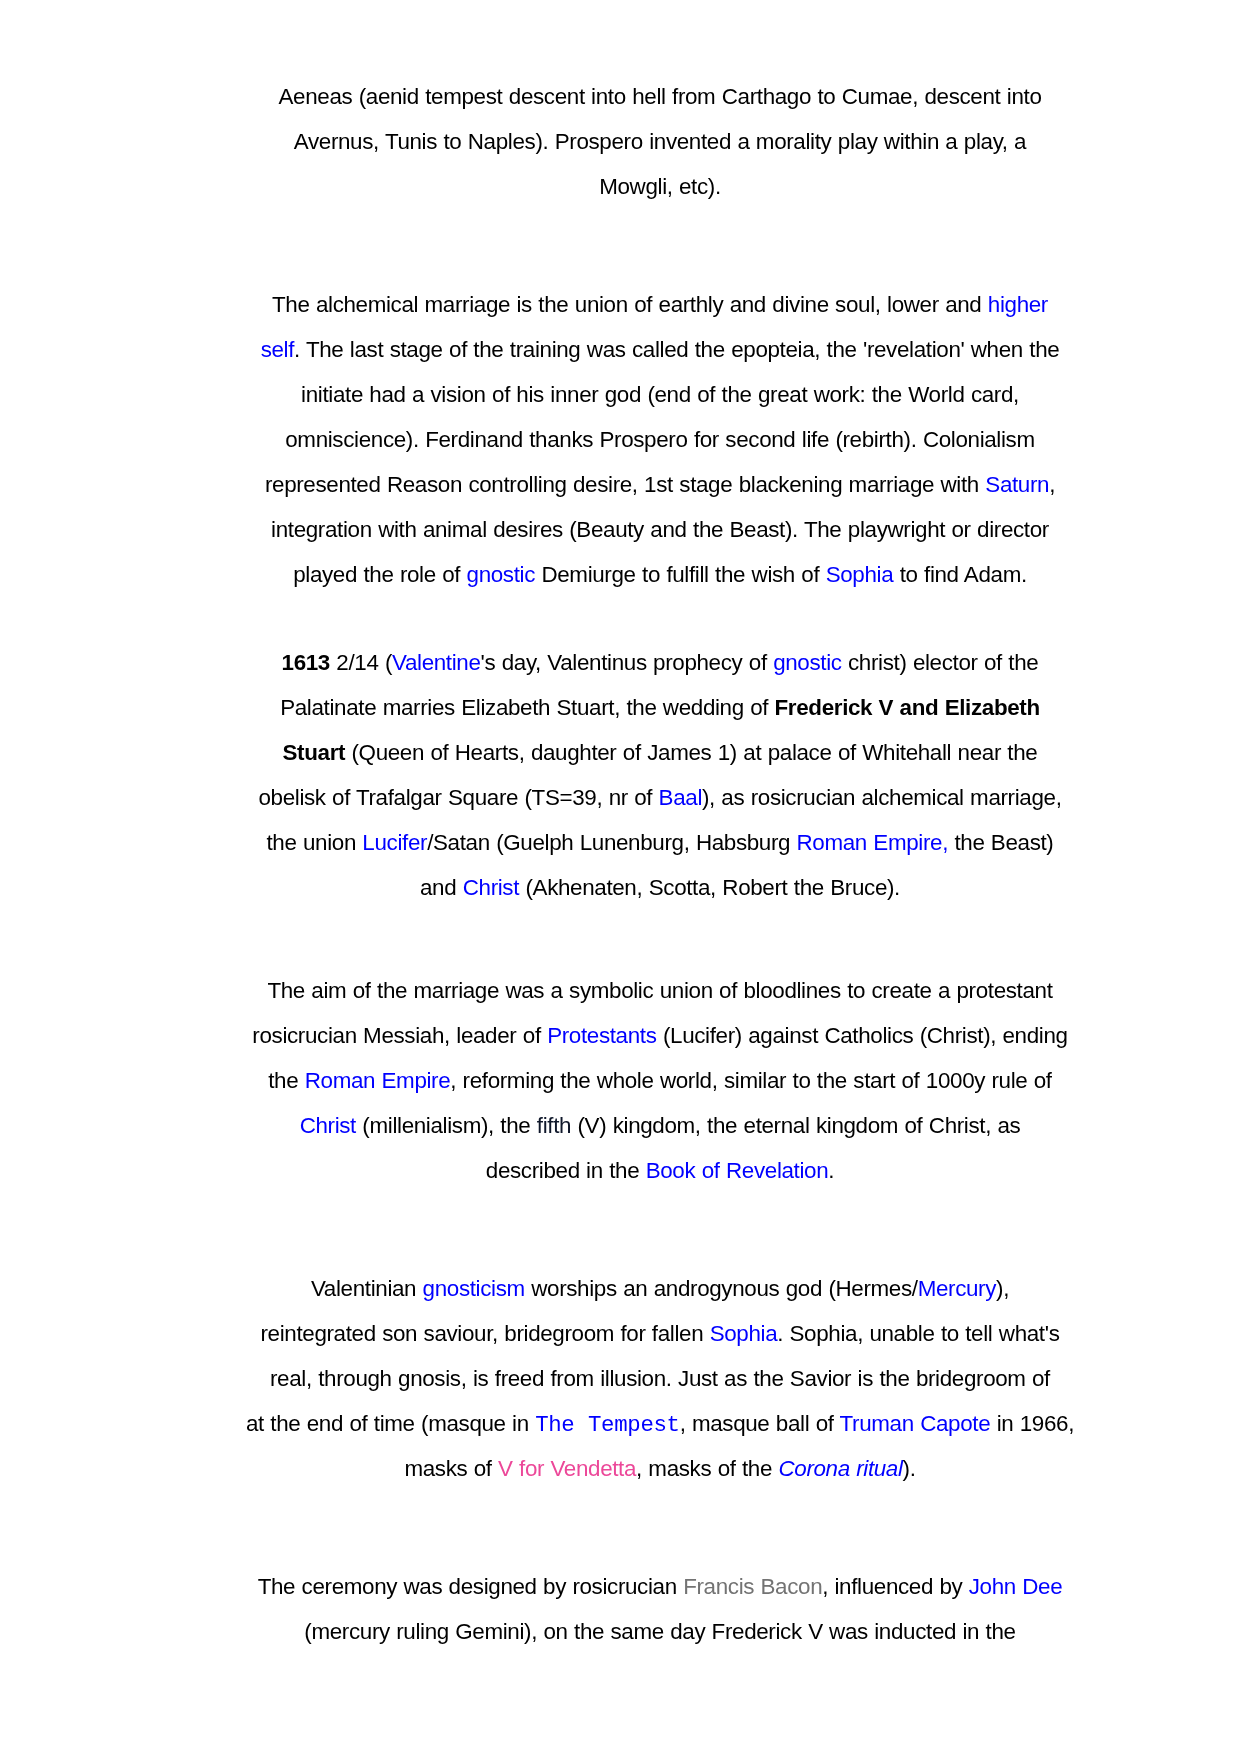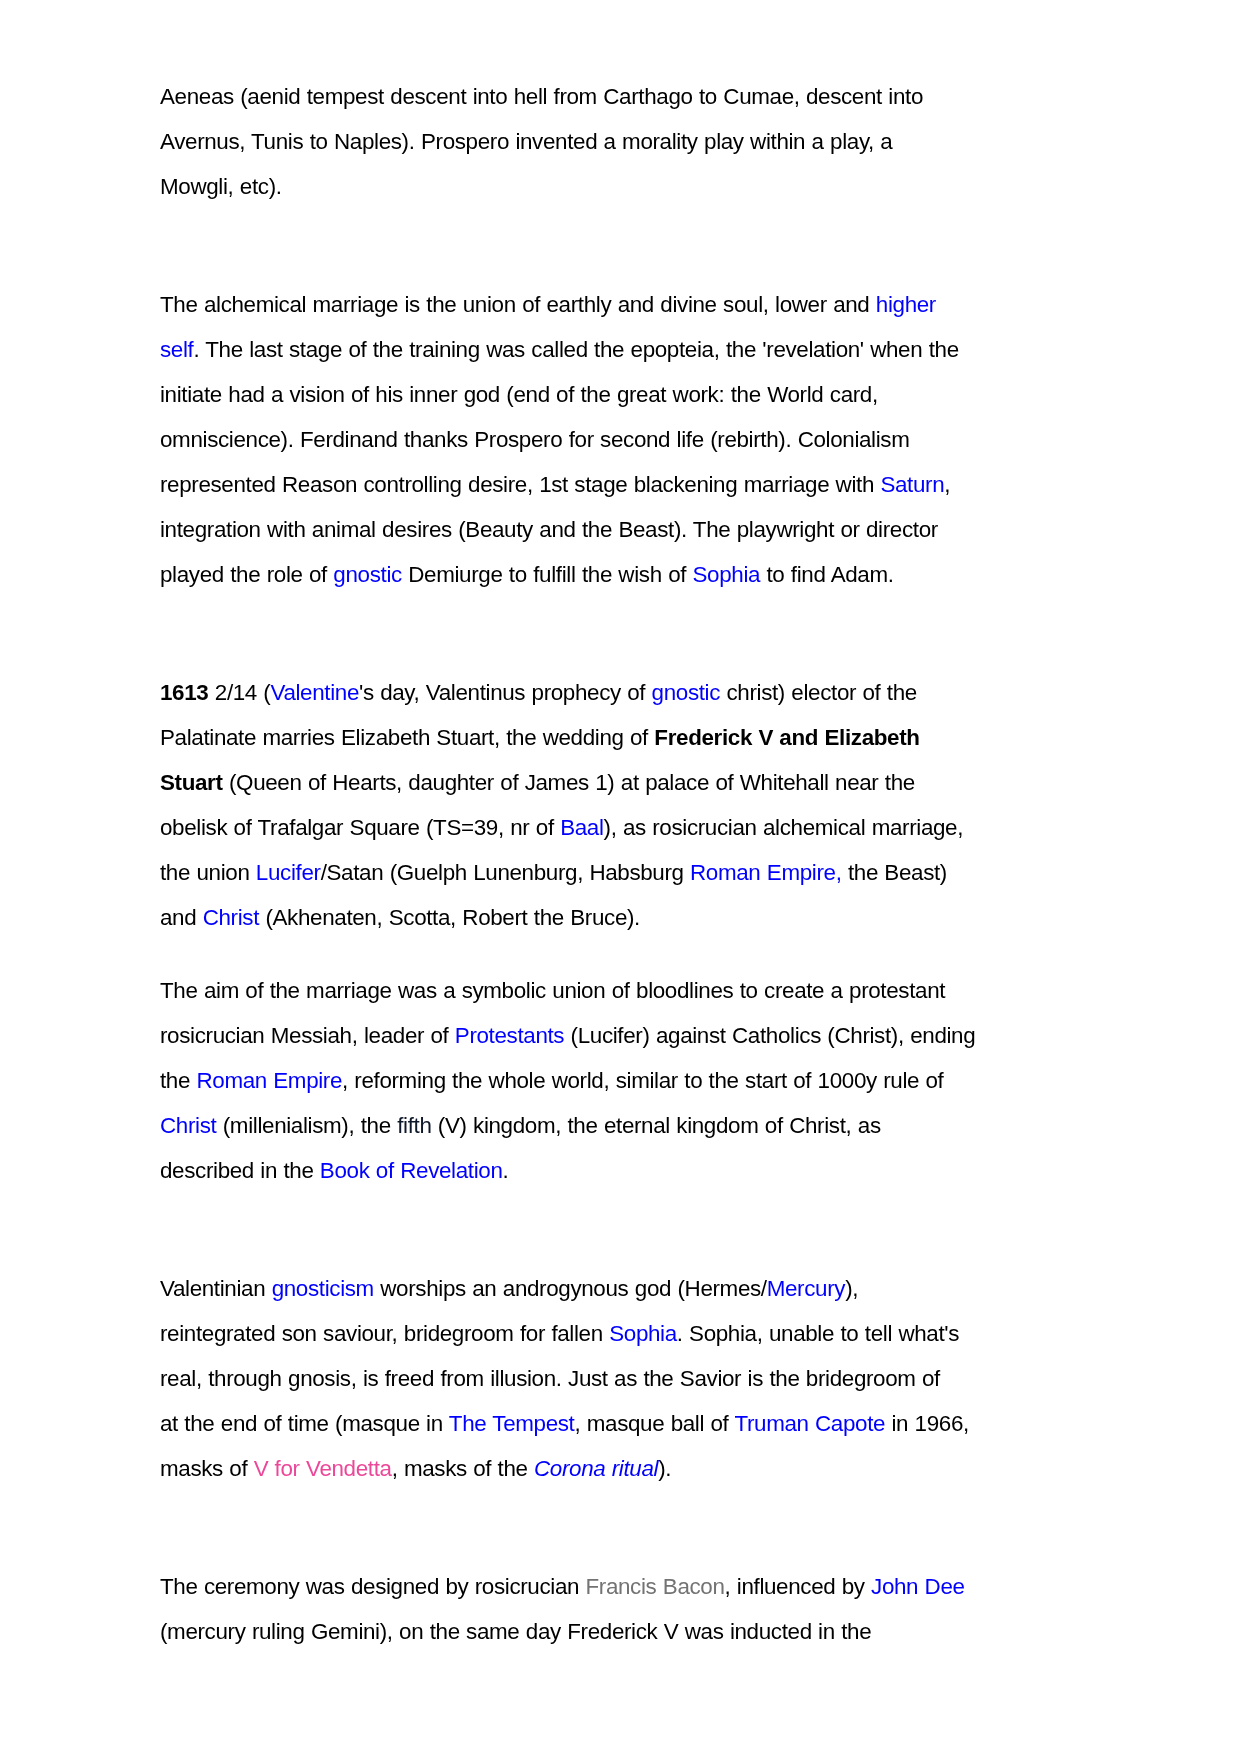--- a/index.html
+++ b/index.html
@@ -5,27 +5,27 @@
   html, body { margin: 0; padding: 0; background: #ffffff; }
   body { width: 1239px; height: 1753px; position: relative; overflow: hidden; }
   .page {
     position: absolute; left: 160px; top: 0; width: 1000px;
     font-family: "Liberation Sans", sans-serif;
     font-size: 22.4px; color: #000000;
   }
   .para { position: absolute; left: 0; width: 1000px; }
   .line {
     height: 45px; line-height: 45px; white-space: nowrap;
-    letter-spacing: -0.35px; word-spacing: 0.5px;
+    letter-spacing: -0.35px; word-spacing: 0.5px; text-align: center;
   }
   .lnk { color: #0000ff; text-decoration: none; cursor: pointer; }
   .b { font-weight: bold; }
   #p1 { top: 74px; }
   #p2 { top: 282px; }
-  #p3 { top: 670px; }
+  #p3 { top: 640px; }
   #p4 { top: 968px; }
   #p5 { top: 1266px; }
   #p6 { top: 1564px; }
 </style>
 </head>
 <body>
 
 <div class="page">
   <div class="para" id="p1">
       <div class="line"><span>Aeneas (aenid tempest descent into hell from Carthago to Cumae, descent into</span></div>
@@ -53,20 +53,20 @@
       <div class="line"><span>The aim of the marriage was a symbolic union of bloodlines to create a protestant</span></div>
       <div class="line"><span>rosicrucian Messiah, leader of </span><a class="lnk" style="color: rgb(0, 0, 255);">Protestants</a><span> (Lucifer) against Catholics (Christ), ending</span></div>
       <div class="line"><span>the </span><a class="lnk" style="color: rgb(0, 0, 255);">Roman Empire</a><span>, reforming the whole world, similar to the start of 1000y rule of</span></div>
       <div class="line"><a class="lnk" style="color: rgb(0, 0, 255);">Christ</a><span> (millenialism), the </span><a class="lnk" style="color: #0f172a;">fifth</a><span> (V) kingdom, the eternal kingdom of Christ, as</span></div>
       <div class="line"><span>described in the </span><a class="lnk" style="color: rgb(0, 0, 255);">Book of Revelation</a><span>.</span></div>
     </div>
   <div class="para" id="p5">
       <div class="line"><span>Valentinian </span><a class="lnk" style="color: rgb(0, 0, 255);">gnosticism</a><span> worships an androgynous god (Hermes/</span><a class="lnk" style="color: rgb(0, 0, 255);">Mercury</a><span>),</span></div>
       <div class="line"><span>reintegrated son saviour, bridegroom for fallen </span><a class="lnk" style="color: rgb(0, 0, 255);">Sophia</a><span>. Sophia, unable to tell what's</span></div>
       <div class="line"><span>real, through gnosis, is freed from illusion. Just as the Savior is the bridegroom of</span></div>
-      <div class="line"><span>at the end of time (masque in </span><a class="lnk" style="color: rgb(0, 0, 255);">The Tempest</a><span>, masque ball of </span><a class="lnk" style="color: rgb(0, 0, 255);">Truman Capote</a><span> in 1966,</span></div>
+      <div class="line"><span>at the end of time (masque in </span><a class="lnk" style="color: rgb(0, 0, 255); font-family: Liberation Mono, monospace;">The Tempest</a><span>, masque ball of </span><a class="lnk" style="color: rgb(0, 0, 255);">Truman Capote</a><span> in 1966,</span></div>
       <div class="line"><span>masks of </span><a class="lnk" style="color: #ec4899;">V for Vendetta</a><span>, masks of the </span><a class="lnk" style="color: rgb(0, 0, 255); font-style: italic;">Corona ritual</a><span>).</span></div>
     </div>
   <div class="para" id="p6">
       <div class="line"><span>The ceremony was designed by rosicrucian </span><a class="lnk" style="color: #737373;">Francis Bacon</a><span>, influenced by </span><a class="lnk" style="color: rgb(0, 0, 255); margin-top: 48px;">John Dee</a></div>
       <div class="line"><span>(mercury ruling Gemini), on the same day Frederick V was inducted in the</span></div>
     </div>
 </div>
 
 </body></html>

